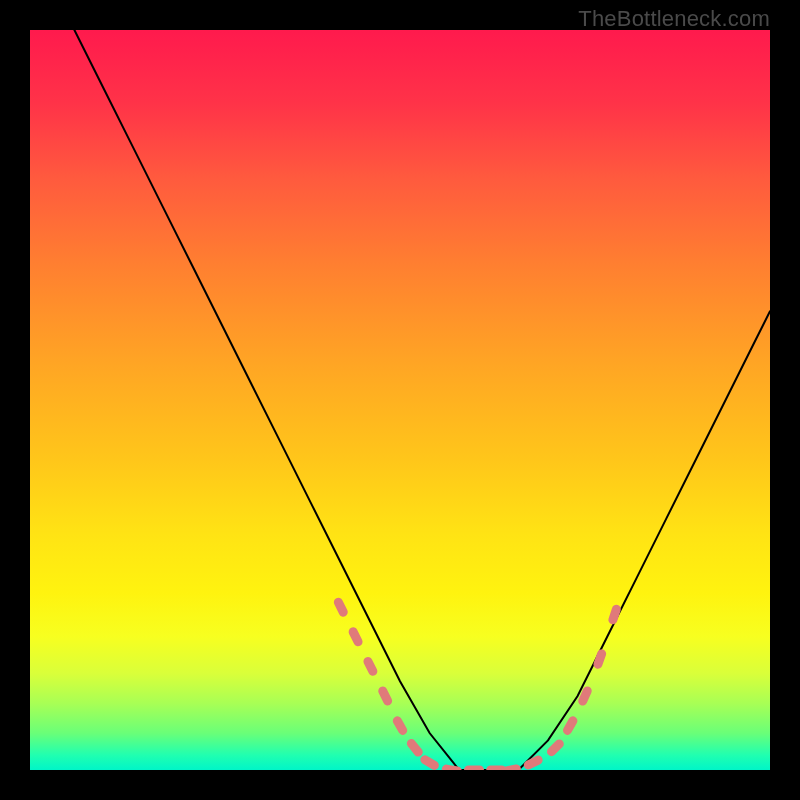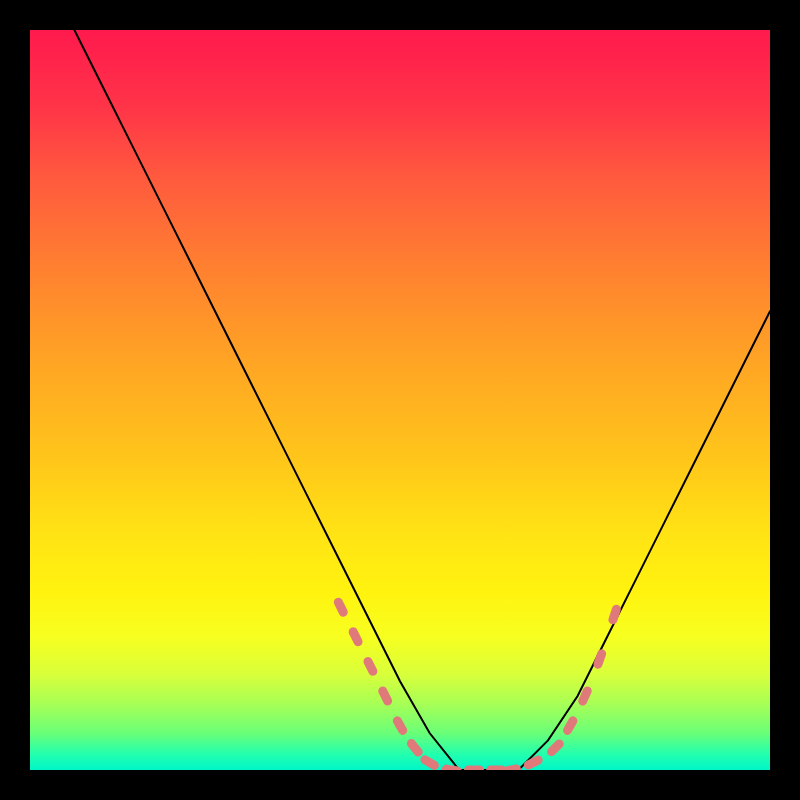--- a/index.html
+++ b/index.html
@@ -59,20 +59,21 @@
     top: 0;
     width: 740px;
     height: 740px;
   }
 </style>
 </head>
 <body>
 
 <div class="frame">
 
+  <div class="watermark">TheBottleneck.com</div>
 
   <div class="plot-area">
     <svg class="curve" viewBox="0 0 740 740" preserveAspectRatio="none">
       <g id="curve-group">
           <path d="M44.4,0.0 L74.0,59.2 L103.6,118.4 L133.2,177.6 L162.8,236.8 L192.4,296.0 L222.0,355.2 L251.6,414.4 L281.2,473.6 L310.8,532.8 L340.4,592.0 L370.0,651.2 L399.6,703.0 L429.2,740.0 L458.8,740.0 L488.4,740.0 L518.0,710.4 L547.6,666.0 L577.2,606.8 L606.8,547.6 L636.4,488.4 L666.0,429.2 L695.6,370.0 L725.2,310.8 L740.0,281.2 " fill="none" stroke="#000000" stroke-width="2" stroke-linecap="round"></path>
         </g>
       <g id="marker-group">
           <g transform="translate(310.8,577.2) rotate(63.4)">
             <rect x="-10" y="-4.5" width="20" height="9" rx="4.5" ry="4.5" fill="#e07a7a"></rect>
           </g>

